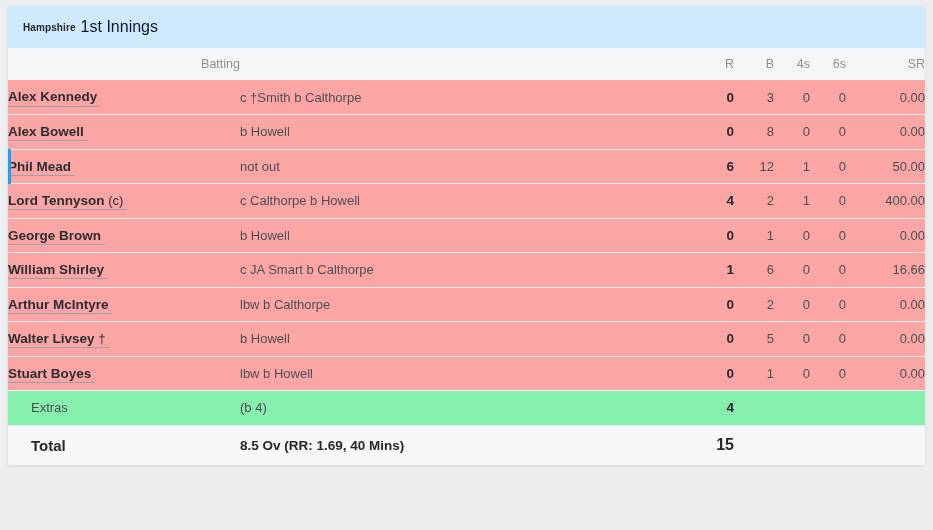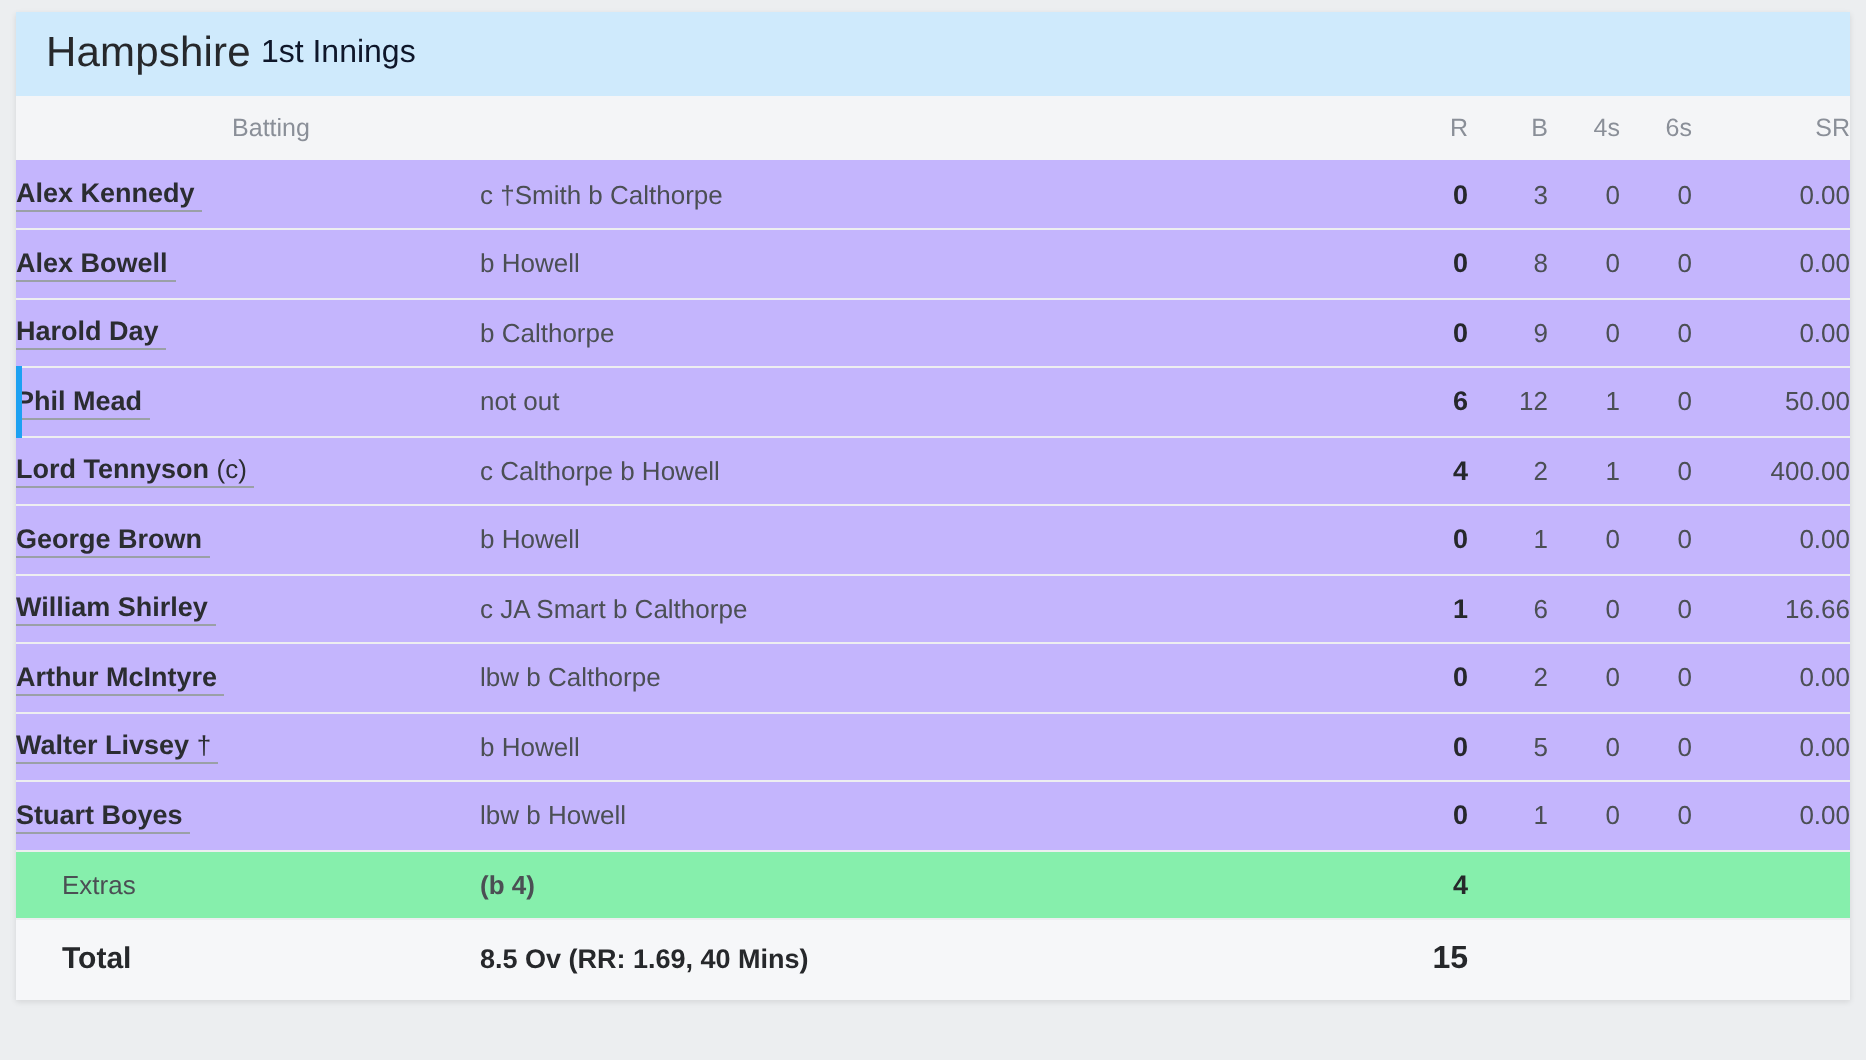--- a/index.html
+++ b/index.html
@@ -27,22 +27,22 @@
   
   .innings-header {
     height: 42px;
     background: #cfeafc;
     display: flex;
     align-items: center;
     padding-left: 15px;
     box-sizing: border-box;
   }
   .innings-team {
-    font-size: 21px;
-    font-weight: normal;
+    font-size: 10px;
+    font-weight: bold;
     color: #26282b;
     letter-spacing: 0.1px;
   }
   .innings-label {
     font-size: 16px;
     font-weight: normal;
     color: #0f172a;
     margin-left: 5px;
   }
 
@@ -72,30 +72,30 @@
   }
   thead th {
     font-size: 12.5px;
     font-weight: normal;
     color: #8a8f98;
     text-align: right;
     padding-right: 10px;
     box-sizing: border-box;
   }
   thead th.th-name {
-    text-align: center;
+    text-align: right;
     padding-left: 23px;
     padding-right: 0;
   }
   thead th.th-dis { text-align: left; }
 
   tbody tr.bat-row {
     height: 34.5px;
     border-bottom: 1px solid #edeef0;
-    background: #c4b5fd;
+    background: #fca5a5;
   }
 
   td.name-cell {
     padding-left: 23px;
     box-sizing: border-box;
     position: relative;
   }
   .player-link {
     font-size: 13.5px;
     font-weight: bold;
@@ -150,21 +150,20 @@
   }
   tr.extras-row td.label-cell {
     padding-left: 23px;
     box-sizing: border-box;
     font-size: 13px;
     color: #4b4f54;
   }
   tr.extras-row td.dismissal {
     font-size: 13px;
     color: #4b4f54;
-    font-weight: bold;
   }
   tr.extras-row td.num.runs {
     font-weight: bold;
     color: #26282b;
   }
 
   
   tr.total-row {
     height: 40px;
     background: #f6f7f9;
@@ -233,29 +232,20 @@
         </tr>
         <tr class="bat-row">
           <td class="name-cell"><span class="player-link"><span>Alex Bowell</span><span class="trail">&nbsp;</span></span></td>
           <td class="dismissal">b Howell</td>
           <td class="num runs">0</td>
           <td class="num">8</td>
           <td class="num">0</td>
           <td class="num">0</td>
           <td class="num">0.00</td>
         </tr>
-        <tr class="bat-row">
-          <td class="name-cell"><span class="player-link"><span>Harold Day</span><span class="trail">&nbsp;</span></span></td>
-          <td class="dismissal">b Calthorpe</td>
-          <td class="num runs">0</td>
-          <td class="num">9</td>
-          <td class="num">0</td>
-          <td class="num">0</td>
-          <td class="num">0.00</td>
-        </tr>
         <tr class="bat-row active-row">
           <td class="name-cell"><span class="player-link"><span>Phil Mead</span><span class="trail">&nbsp;</span></span></td>
           <td class="dismissal">not out</td>
           <td class="num runs">6</td>
           <td class="num">12</td>
           <td class="num">1</td>
           <td class="num">0</td>
           <td class="num">50.00</td>
         </tr>
         <tr class="bat-row">

